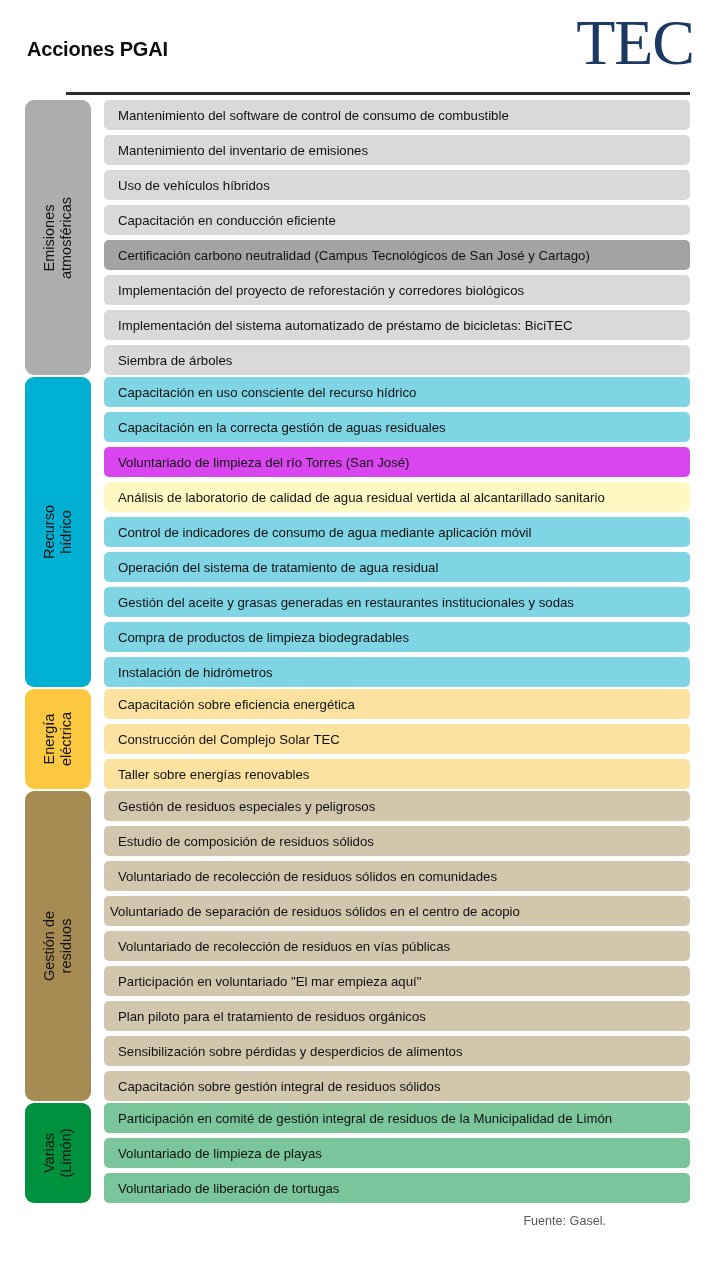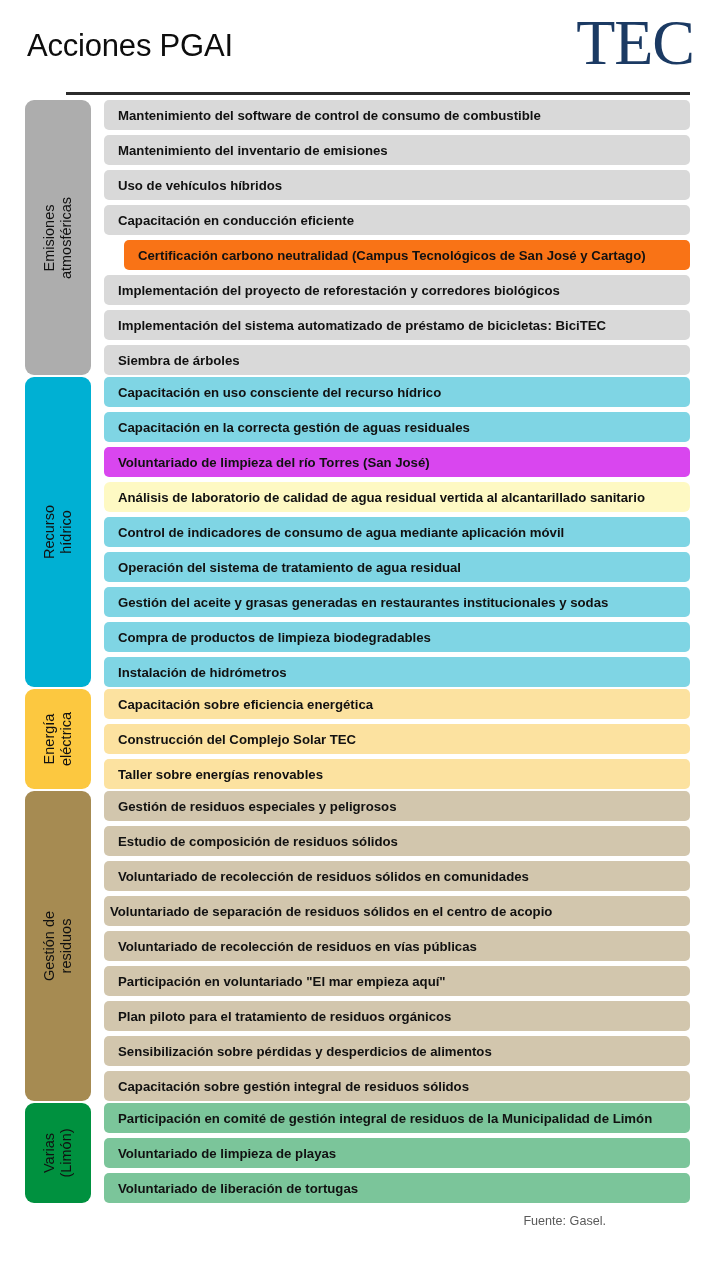--- a/index.html
+++ b/index.html
@@ -17,23 +17,23 @@
 
   
   .header {
     position: relative;
     height: 100px;
     width: 716px;
   }
   .page-title {
     position: absolute;
     left: 27px;
-    top: 28px;
-    font-size: 31px;
-    font-weight: normal;
+    top: 38px;
+    font-size: 20px;
+    font-weight: bold;
     color: #0d0d0d;
     letter-spacing: -0.2px;
     white-space: nowrap;
   }
   .tec-logo {
     position: absolute;
     right: 22px;
     top: 12px;
     font-family: "Liberation Serif", serif;
     font-size: 64px;
@@ -90,21 +90,20 @@
   }
   .row {
     height: 30px;
     border-radius: 5px;
     display: flex;
     align-items: center;
     padding-left: 14px;
     box-sizing: border-box;
     font-size: 13.2px;
     color: #111111;
-    font-weight: bold;
   }
 
   
   .footer {
     position: relative;
     height: 36px;
     width: 632px;
   }
   .source-note {
     position: absolute;
@@ -129,21 +128,21 @@
         <div class="cat-label">
           <span>Emisiones</span>
           <span>atmosféricas</span>
         </div>
       </div>
       <div class="rows">
         <div class="row" style="background: rgb(217, 217, 217);">Mantenimiento del software de control de consumo de combustible</div>
         <div class="row" style="background: rgb(217, 217, 217);">Mantenimiento del inventario de emisiones</div>
         <div class="row" style="background: rgb(217, 217, 217);">Uso de vehículos híbridos</div>
         <div class="row" style="background: rgb(217, 217, 217);">Capacitación en conducción eficiente</div>
-        <div class="row" style="background: #f97316; margin-left: 20px;">Certificación carbono neutralidad (Campus Tecnológicos de San José y Cartago)</div>
+        <div class="row" style="background: #a3a3a3;">Certificación carbono neutralidad (Campus Tecnológicos de San José y Cartago)</div>
         <div class="row" style="background: rgb(217, 217, 217);">Implementación del proyecto de reforestación y corredores biológicos</div>
         <div class="row" style="background: rgb(217, 217, 217);">Implementación del sistema automatizado de préstamo de bicicletas: BiciTEC</div>
         <div class="row" style="background: rgb(217, 217, 217);">Siembra de árboles</div>
       </div>
     </div>
     <div class="section">
       <div class="cat-tab" style="background: rgb(0, 176, 211);">
         <div class="cat-label">
           <span>Recurso</span>
           <span>hídrico</span>

